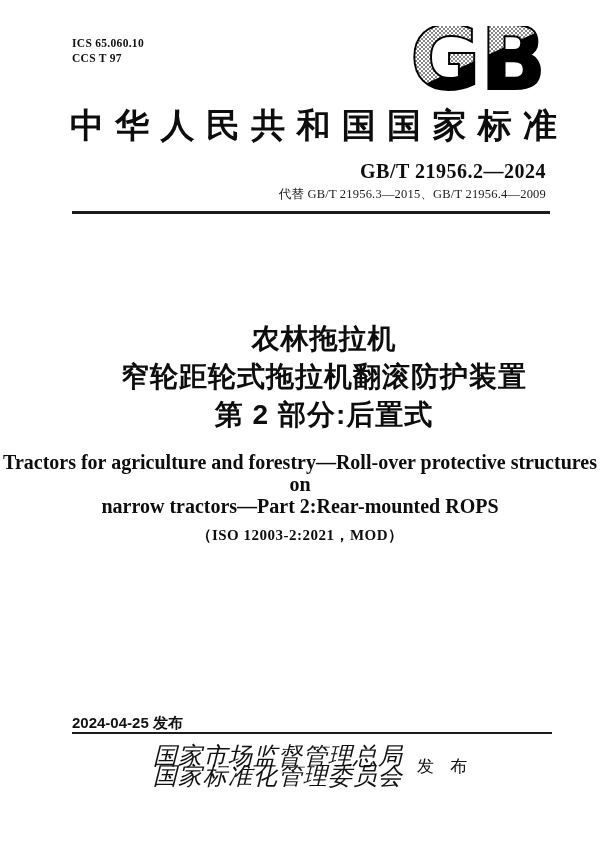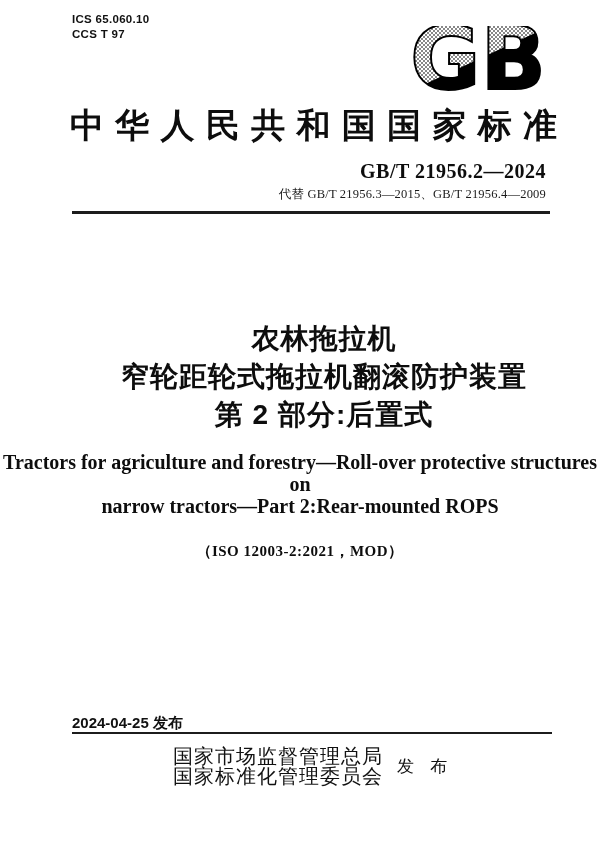--- a/index.html
+++ b/index.html
@@ -15,22 +15,22 @@
     background: #ffffff;
     overflow: hidden;
     color: #111;
     font-family: "Liberation Serif", "DejaVu Serif", serif;
   }
 
   
   .ics-block {
     position: absolute;
     left: 72px;
-    top: 12px;
-    font-family: Liberation Sans, sans-serif;
+    top: 36px;
+    font-family: Liberation Serif, serif;
     font-weight: bold;
     font-size: 11.5px;
     line-height: 15px;
     letter-spacing: 0.3px;
     color: #111;
   }
 
   
   .gb-logo {
     position: absolute;
@@ -122,21 +122,20 @@
     position: absolute;
     left: 0;
     top: 526px;
     width: 600px;
     text-align: center;
     font-family: "Liberation Serif", "DejaVu Serif", serif;
     font-weight: bold;
     font-size: 15px;
     letter-spacing: 0.5px;
     color: #0d0d0d;
-    margin-top: 16px;
   }
 
   
   .dates-row {
     position: absolute;
     left: 72px;
     top: 714px;
     width: 480px;
     display: flex;
     justify-content: space-between;
@@ -161,25 +160,26 @@
     top: 746px;
     width: 600px;
     display: flex;
     justify-content: center;
     align-items: center;
     padding-left: 26px;
     box-sizing: border-box;
   }
   .publisher-names {
     font-family: "Liberation Serif", "DejaVu Serif", serif;
-    font-size: 20px;
+    font-size: 24px;
     line-height: 20px;
     letter-spacing: 1px;
     color: #111;
     text-align: right;
+    font-style: italic;
   }
   .publish-label {
     margin-left: 14px;
     font-family: "Liberation Serif", "DejaVu Serif", serif;
     font-size: 17px;
     letter-spacing: 6px;
     color: #111;
     white-space: nowrap;
   }
 </style>

